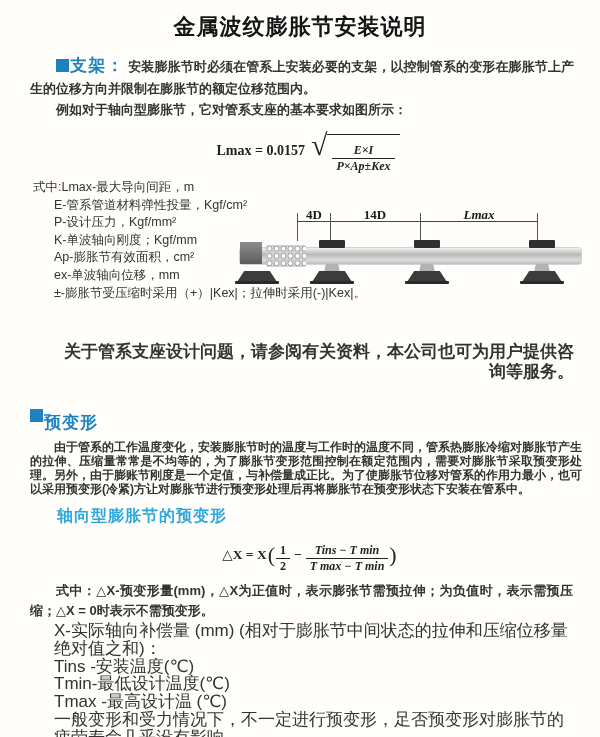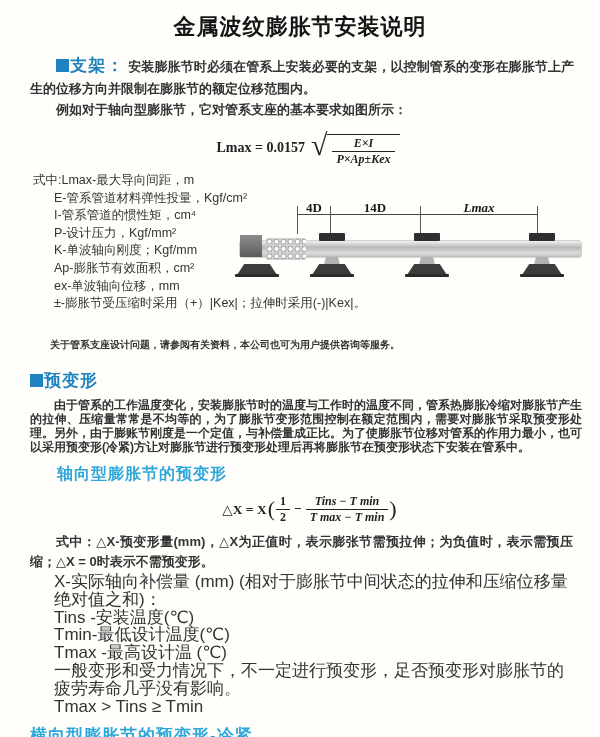--- a/index.html
+++ b/index.html
@@ -4,39 +4,39 @@
 <style>
   * { margin:0; padding:0; box-sizing:border-box; }
   html,body { width:600px; height:737px; }
   body { font-family:"Liberation Sans","DejaVu Sans",sans-serif; background:#f6f6f2; }
   .page { position:relative; width:600px; height:737px; background:#fffefb; border:1px solid #ececе6; overflow:hidden; color:#333; }
 
   .doc-title { text-align:center; padding-top:12px; font-size:22px; font-weight:700; color:#141414; letter-spacing:1px; }
 
   .support-para { margin:13px 26px 0 30px; font-size:13px; font-weight:700; color:#333; line-height:21.5px; text-align:justify; text-indent:2em; }
   .sq { display:inline-block; width:13px; height:13px; background:#1e82c0; vertical-align:-1px; margin-right:1px; }
-  .blue-label { color:#1e82c0; font-size:17px; font-weight:700; letter-spacing:1px; }
+  .blue-label { color:#1e82c0; font-size:17px; font-weight:700; letter-spacing:1px;margin-top:15px; }
   .example-line { margin:1px 26px 0 30px; font-size:13px; font-weight:600; line-height:20px; text-indent:2em; }
 
   .formula { font-family:"Liberation Serif","DejaVu Serif",serif; color:#222; }
   .formula1 { margin:9px auto 0; width:fit-content; transform:translateX(8px); display:flex; align-items:center; font-weight:700; font-size:14px; }
   .root { display:inline-flex; align-items:flex-start; margin-left:6px; }
   .root-sign { font-size:30px; font-weight:400; line-height:30px; transform:translateY(1px); }
   .root-body { border-top:1.5px solid #222; padding:1px 5px 0 5px; margin-top:5px; }
   .frac { display:inline-flex; flex-direction:column; text-align:center; vertical-align:middle; }
-  .frac .num { border-bottom:1px solid #222; padding:1px 4px 1px; }
+  .frac .num { border-bottom:1px solid #222; padding:8px 4px 1px; }
   .frac .den { padding:1px 4px 0; }
   .ital { font-style:italic; }
   .fsmall { font-size:12px; line-height:13px; }
 
   .defs-wrap { position:relative; margin-top:6px; height:160px; }
   .defs { margin-left:31px; font-size:12.5px; line-height:17.6px; color:#333; }
   .defs .d { padding-left:23px; }
   .defs .d.first { padding-left:2px; }
-  .note-line { margin:3px 26px 0 30px; font-size:10px; font-weight:600; line-height:20px; text-indent:2em; }
+  .note-line { margin:3px 26px 0 30px; font-size:17px; font-weight:600; line-height:20px; text-indent:2em;text-align:right; }
 
   
   .diagram { position:absolute; top:28px; right:2px; width:358px; height:96px; }
   .dim-line { position:absolute; left:57px; top:14px; width:240px; border-top:1.3px solid #444; }
   .tick { position:absolute; top:6px; width:0; border-left:1.2px solid #555; }
   .t1 { left:57px;  height:28px; }
   .t2 { left:90px;  height:32px; }
   .t3 { left:180px; height:32px; }
   .t4 { left:297px; height:32px; }
   .dim-label { position:absolute; top:0; transform:translateX(-50%); font-family:"Liberation Serif","DejaVu Serif",serif; font-weight:700; font-size:13px; color:#1a1a1a; }
@@ -89,21 +89,20 @@
           <span class="den">P×Ap±Kex</span>
         </span>
       </span>
     </span>
   </div>
 
   <div class="defs-wrap">
     <div class="defs">
       <div class="d first">式中:Lmax-最大导向间距，m</div>
       <div class="d">E-管系管道材料弹性投量，Kgf/cm²</div>
-      <div class="d">I-管系管道的惯性矩，cm⁴</div>
       <div class="d">P-设计压力，Kgf/mm²</div>
       <div class="d">K-单波轴向刚度；Kgf/mm</div>
       <div class="d">Ap-膨胀节有效面积，cm²</div>
       <div class="d">ex-单波轴向位移，mm</div>
       <div class="d">±-膨胀节受压缩时采用（+）|Kex|；拉伸时采用(-)|Kex|。</div>
     </div>
 
     <div class="diagram">
       <div class="dim-line"></div>
       <div class="tick t1"></div>

